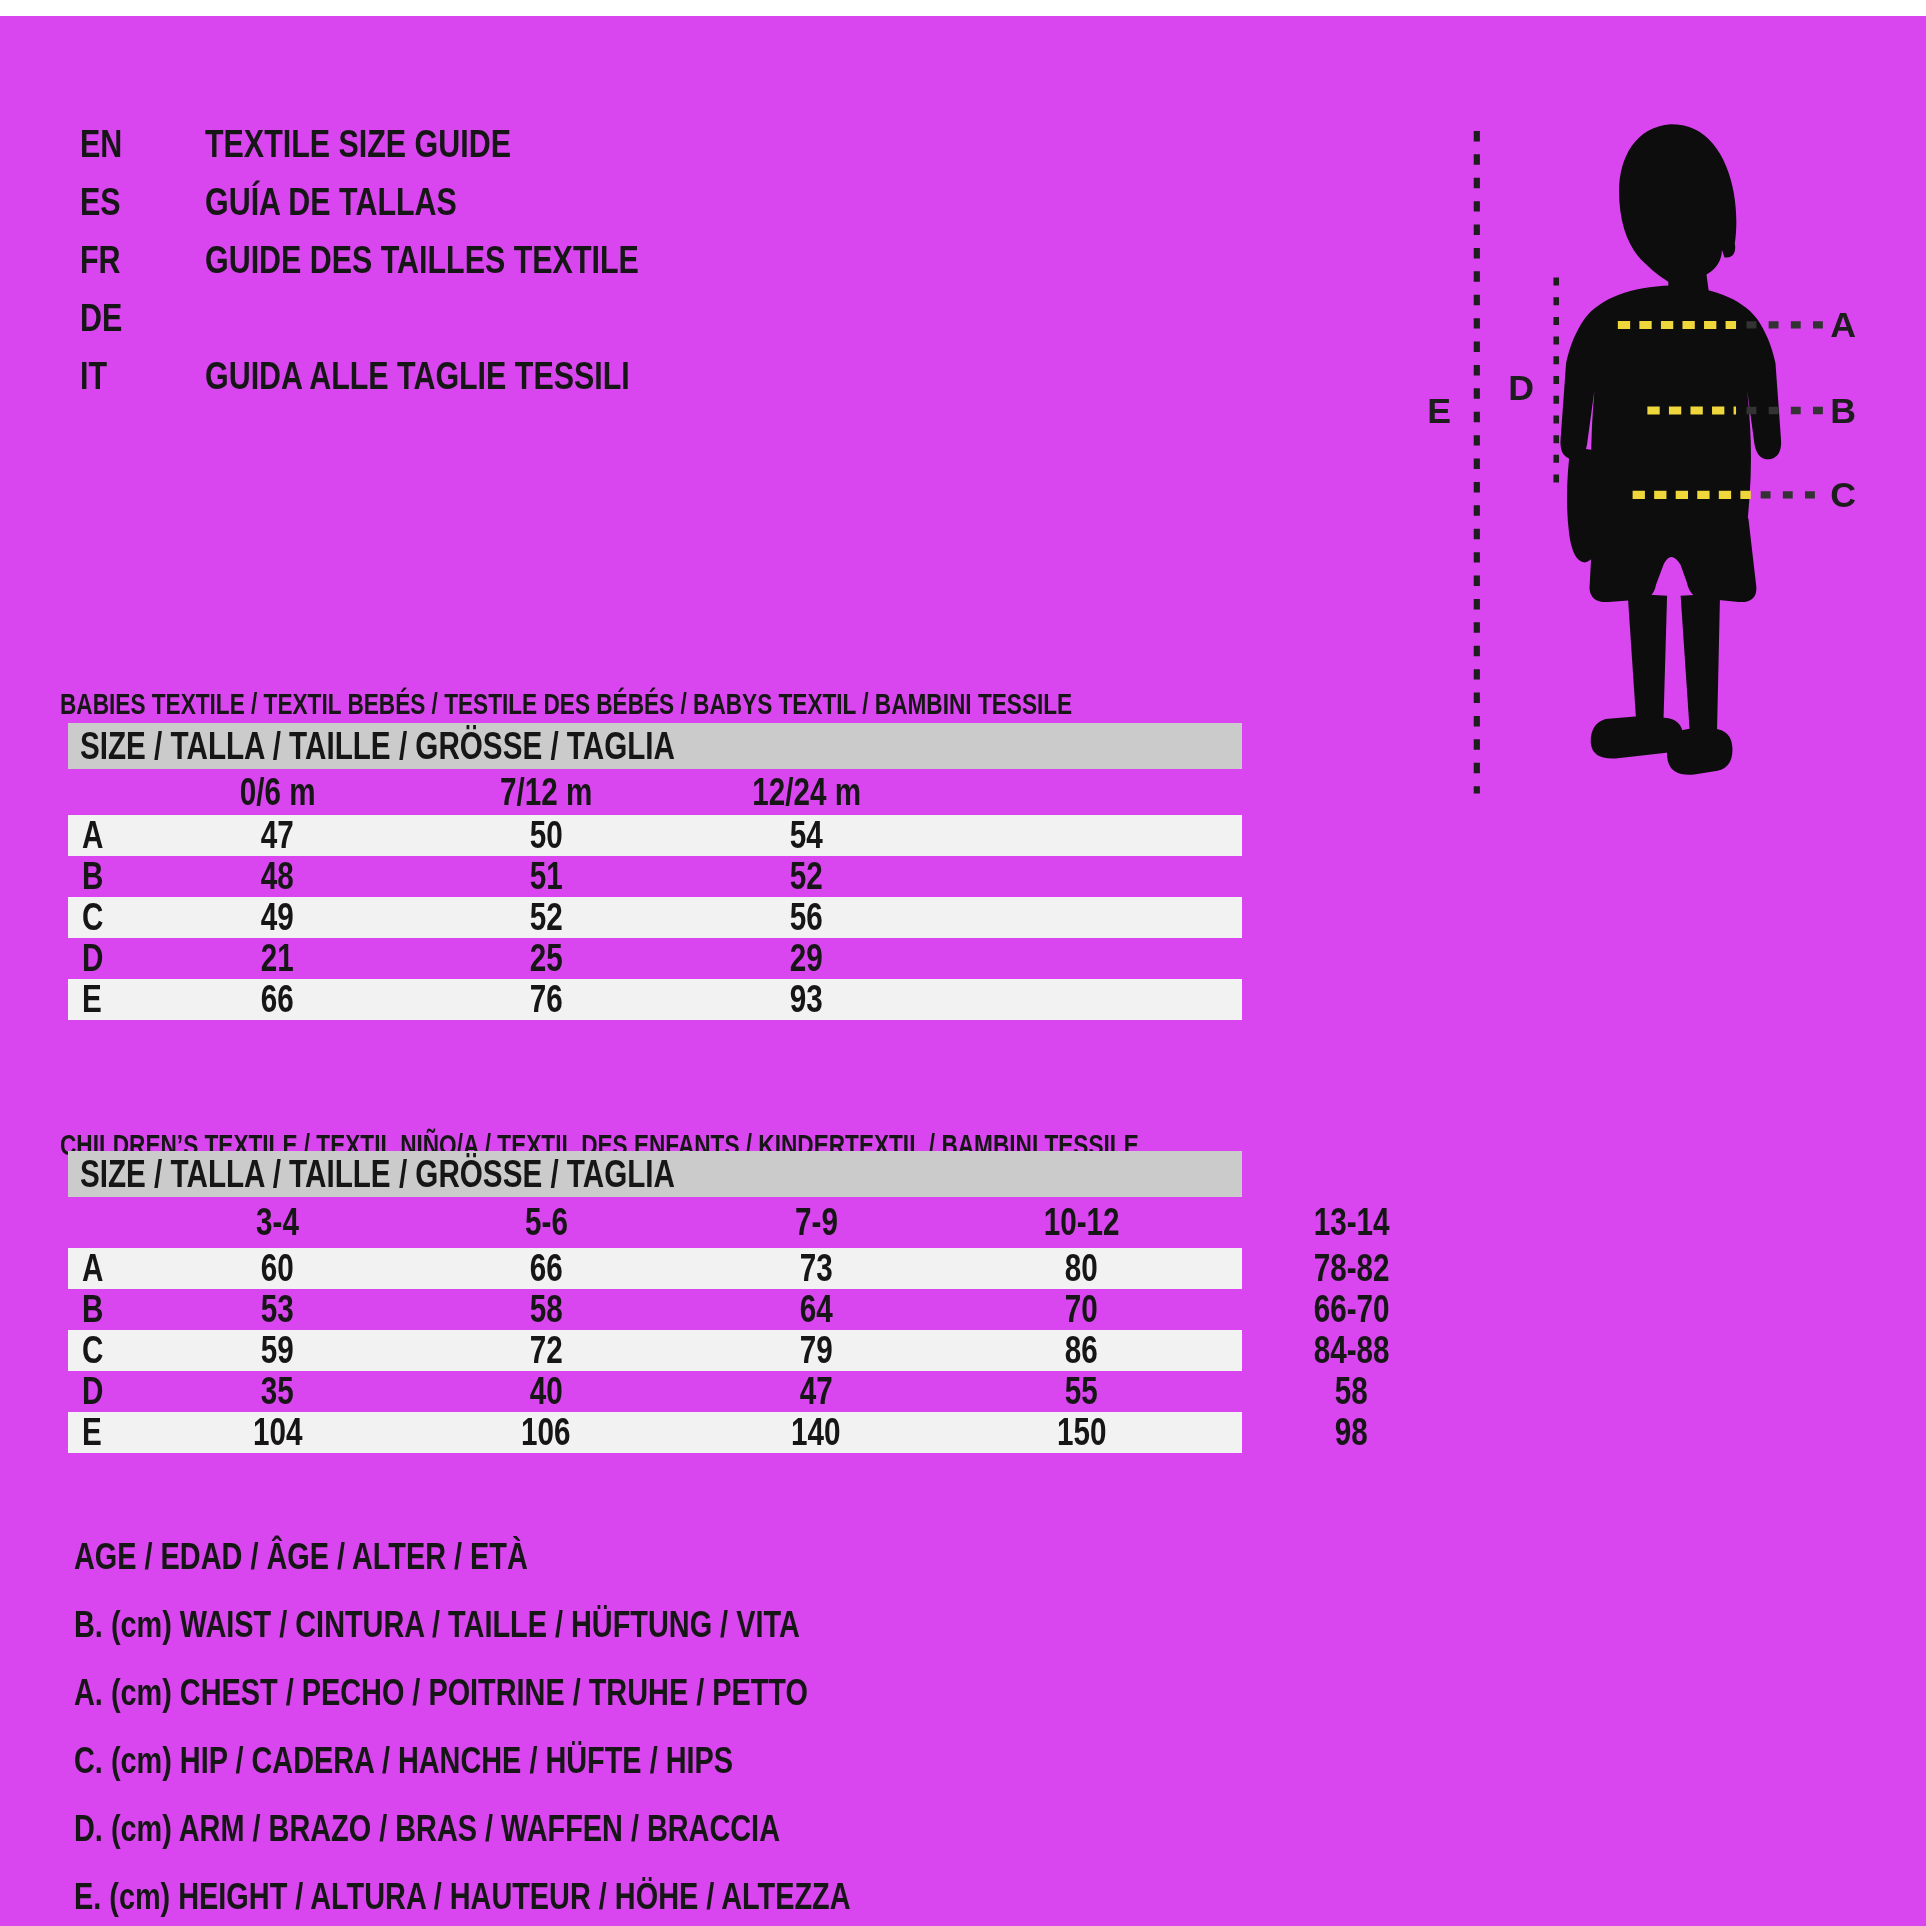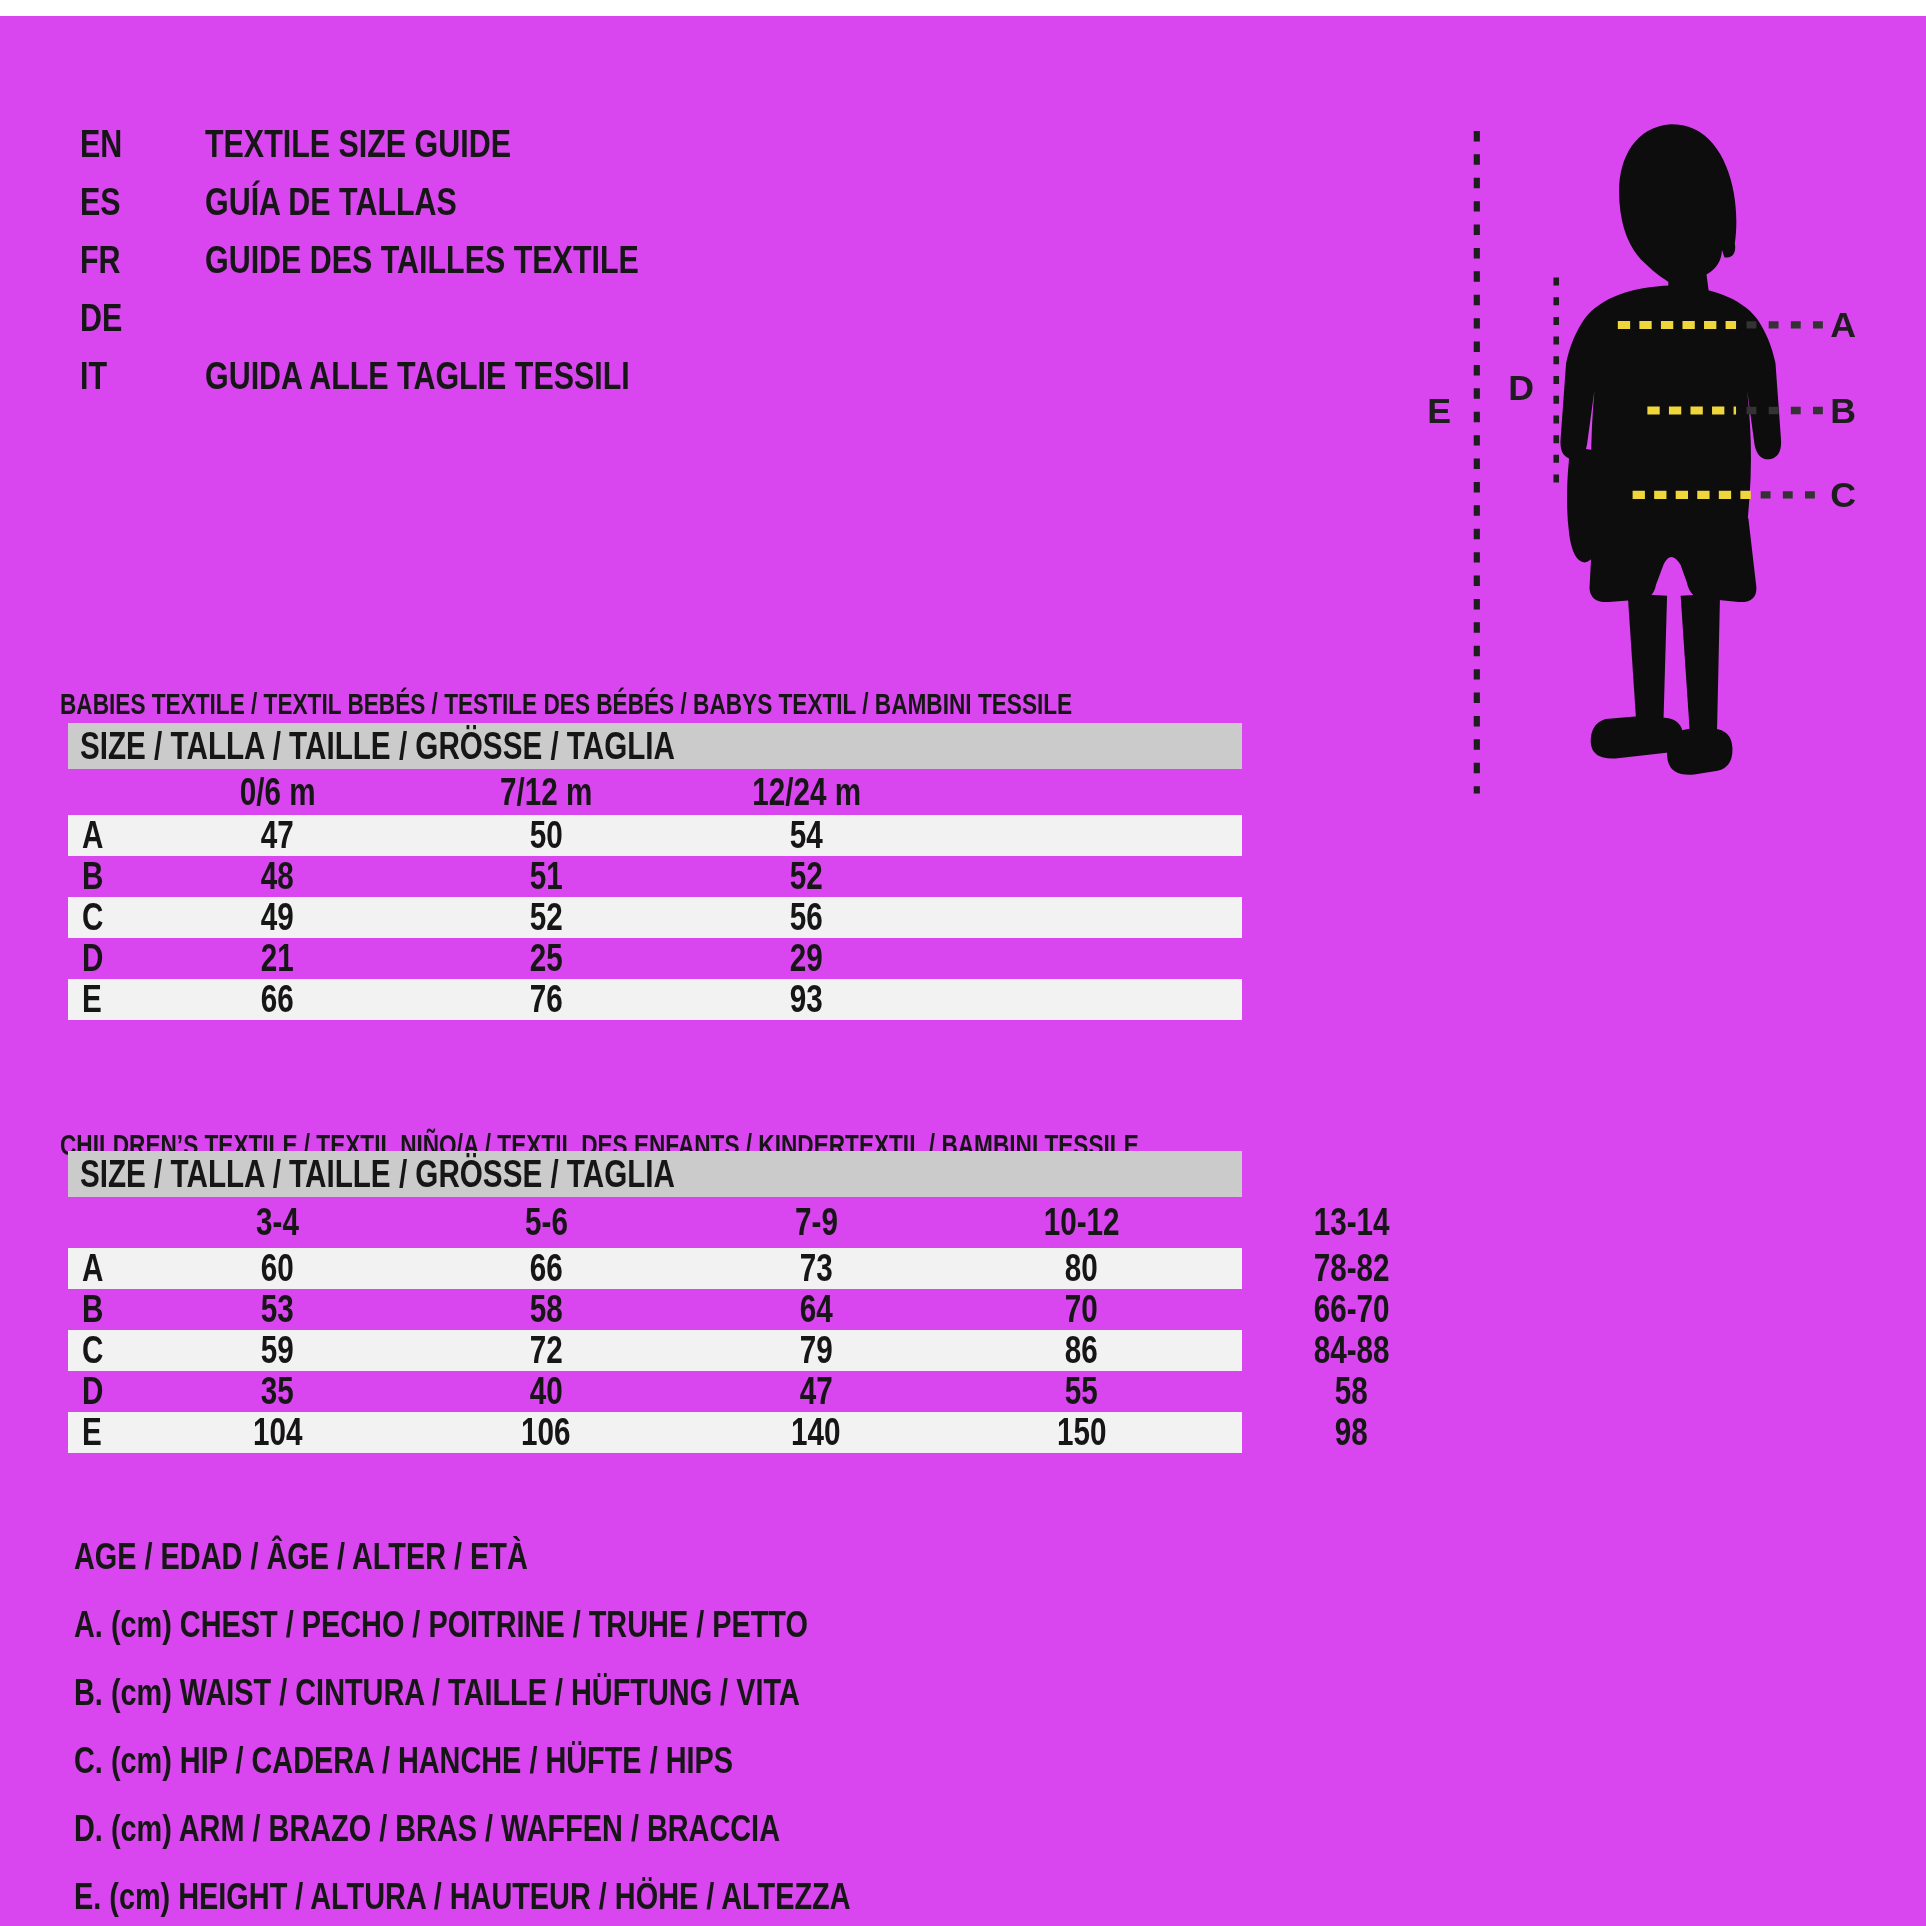--- a/index.html
+++ b/index.html
@@ -227,21 +227,21 @@
       <span class="cell"><span class="cxc">106</span></span>
       <span class="cell"><span class="cxc">140</span></span>
       <span class="cell"><span class="cxc">150</span></span>
       <span class="cell"><span class="cxc">98</span></span>
       <span></span>
     </div>
   </div>
 
   <section class="legend">
     <div class="legend-line"><span class="cx">AGE / EDAD / ÂGE / ALTER / ETÀ</span></div>
+    <div class="legend-line"><span class="cx">B. (cm) WAIST / CINTURA / TAILLE / HÜFTUNG / VITA</span></div>
     <div class="legend-line"><span class="cx">A. (cm) CHEST / PECHO / POITRINE / TRUHE / PETTO</span></div>
-    <div class="legend-line"><span class="cx">B. (cm) WAIST / CINTURA / TAILLE / HÜFTUNG / VITA</span></div>
     <div class="legend-line"><span class="cx">C. (cm) HIP / CADERA / HANCHE / HÜFTE / HIPS</span></div>
     <div class="legend-line"><span class="cx">D. (cm) ARM / BRAZO / BRAS / WAFFEN / BRACCIA</span></div>
     <div class="legend-line"><span class="cx">E. (cm) HEIGHT / ALTURA / HAUTEUR / HÖHE / ALTEZZA</span></div>
   </section>
 
 </div>
 
 
 </body></html>

